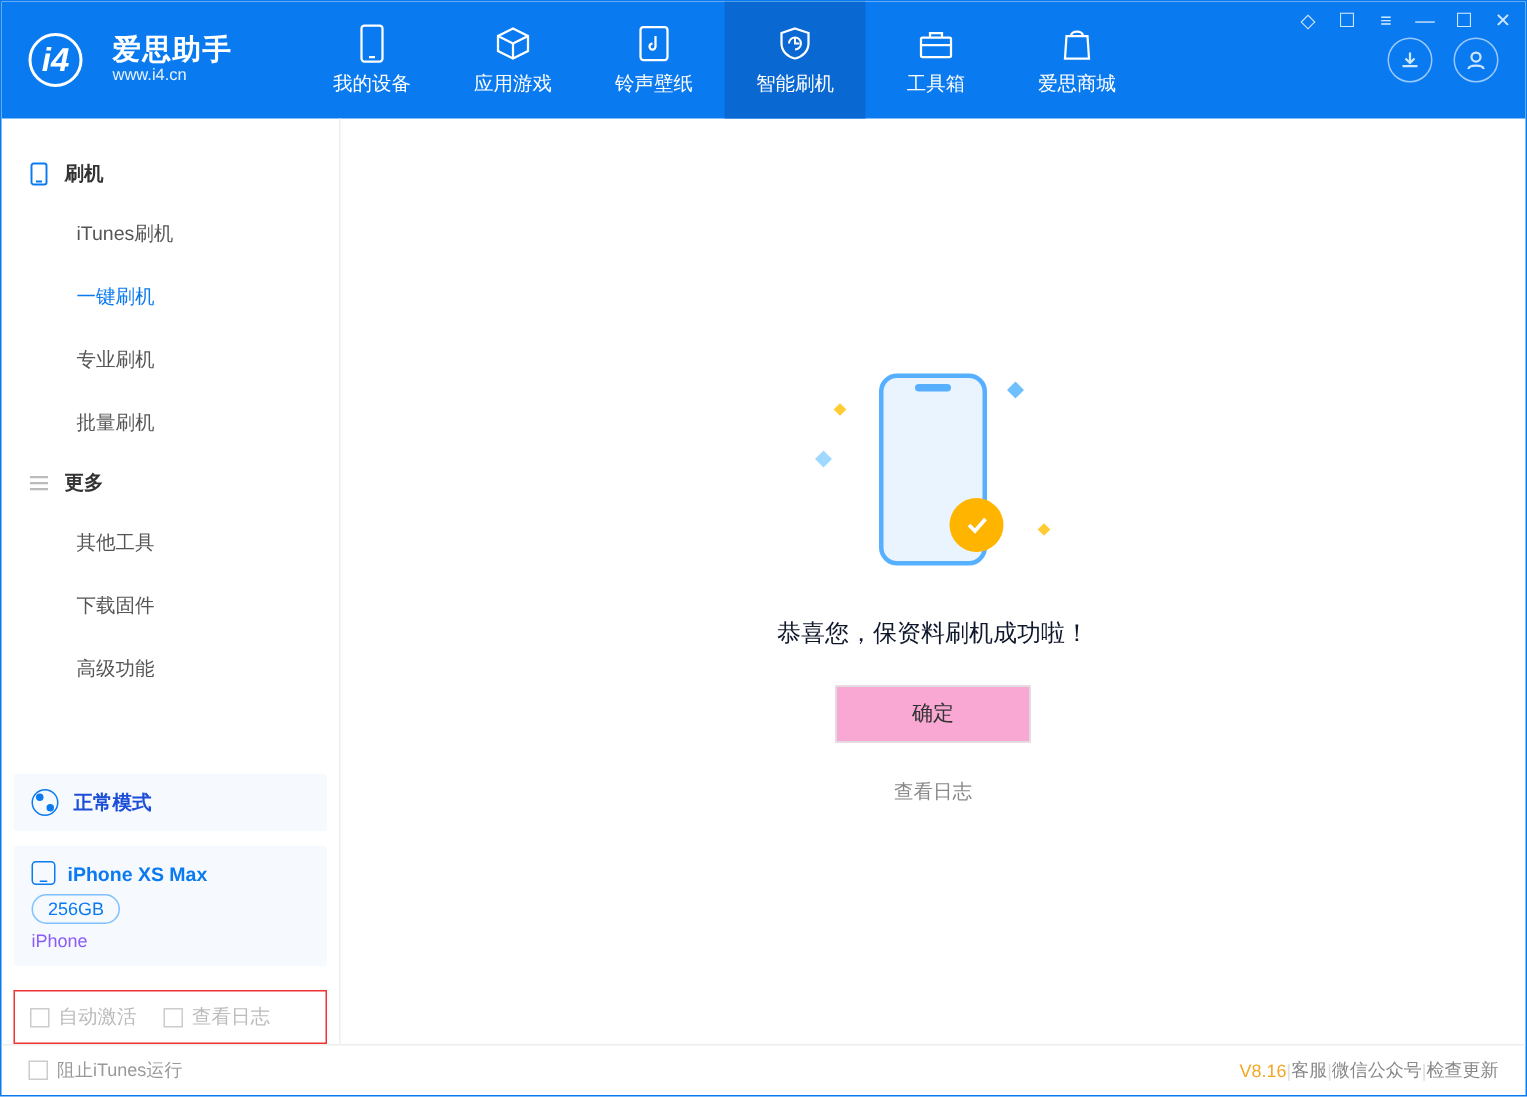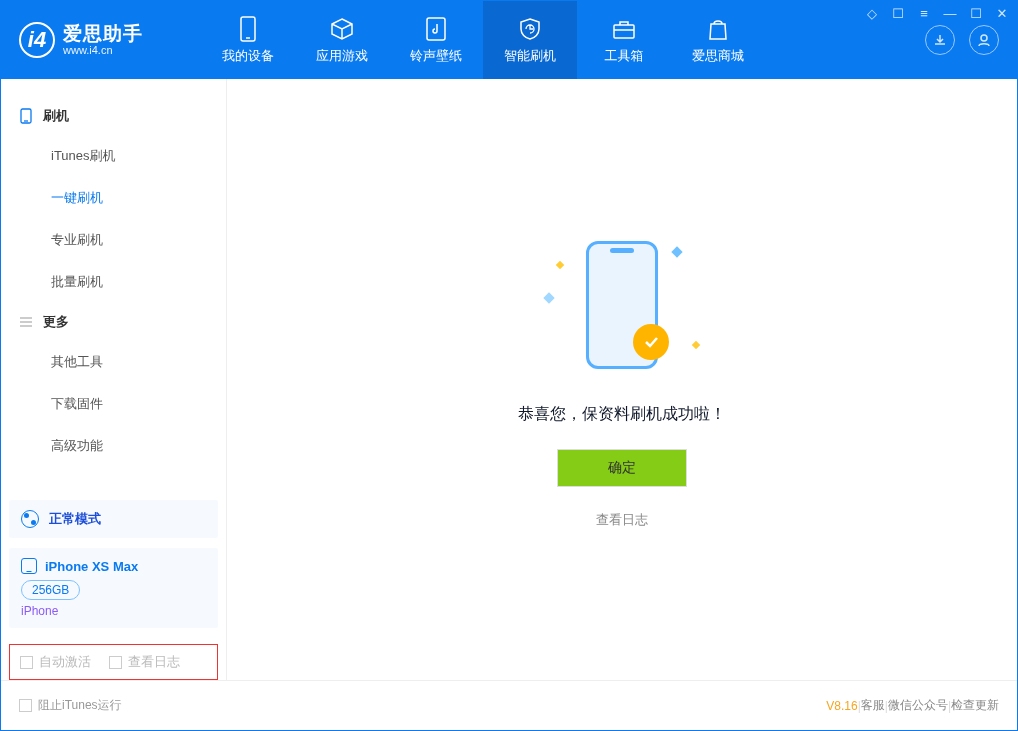--- a/index.html
+++ b/index.html
@@ -1,20 +1,20 @@
 <!DOCTYPE html>
 <html><head>
 <meta charset="utf-8">
 <style>
 * { margin: 0; padding: 0; box-sizing: border-box; font-family: "Microsoft YaHei", sans-serif; }
 body { background: #fff; width: 1018px; height: 731px; border: 1px solid #0A7AF0; display: flex; flex-direction: column; overflow: hidden; }
 
 
 .header { height: 78px; background: #0A7AF0; display: flex; align-items: center; padding: 0 12px 0 18px; color: #fff; }
-.logo-block { display: flex; align-items: center; gap: 8px; width: 182px; }
+.logo-block { display: flex; align-items: center; gap: 20px; width: 182px; }
 .logo-circle { width: 36px; height: 36px; border: 2px solid #fff; border-radius: 50%; display: flex; align-items: center; justify-content: center; font-size: 22px; font-weight: bold; font-style: italic; }
 .logo-text { display: flex; flex-direction: column; line-height: 1.1; }
 .logo-title { font-size: 19px; font-weight: bold; letter-spacing: 1px; }
 .logo-sub { font-size: 11px; opacity: .9; }
 
 .nav-tabs { display: flex; height: 100%; }
 .nav-tab { width: 94px; height: 100%; display: flex; flex-direction: column; align-items: center; justify-content: center; gap: 4px; font-size: 13px; cursor: pointer; }
 .nav-tab.active { background: #0968D2; }
 .nav-tab .nav-icon { width: 28px; height: 28px; display: flex; align-items: center; justify-content: center; }
 .nav-icon svg { stroke: #fff; fill: none; }
@@ -52,25 +52,25 @@
 
 
 .main { flex:1; display:flex; flex-direction:column; align-items:center; justify-content:center; gap:24px; }
 .illus { width:170px; height:150px; position:relative; display:flex; align-items:center; justify-content:center; }
 .phone { width:72px; height:128px; border:3px solid #56b0ff; border-radius:12px; background:#eaf4ff; position:relative; }
 .phone::before { content:""; position:absolute; top:4px; left:50%; transform:translateX(-50%); width:24px; height:5px; background:#56b0ff; border-radius:3px; }
 .check-badge { position:absolute; right:-14px; bottom:6px; width:36px; height:36px; background:#ffb400; border-radius:50%; display:flex; align-items:center; justify-content:center; }
 .sparkle { position:absolute; width:8px; height:8px; background:#8fd3ff; transform:rotate(45deg); }
 .s1{top:32px;left:20px;width:6px;height:6px;background:#ffcc33;} .s2{top:64px;left:8px;background:#a0d8ff;} .s3{top:18px;right:26px;background:#6fc0ff;} .s4{bottom:32px;right:8px;width:6px;height:6px;background:#ffcc33;}
 .done-msg { font-size:16px; color:#0f172a;text-align:right; }
-.ok-btn { width:130px; height:38px; border:1px solid #ddd; background:#84cc16; font-size:14px; color:#333; cursor:pointer; }
+.ok-btn { width:130px; height:38px; border:1px solid #ddd; background:#f9a8d4; font-size:14px; color:#333; cursor:pointer; }
 .log-link { color:#888; font-size:13px; cursor:pointer; }
 
 
-.footer { height:50px; border-top:1px solid #eee; display:flex; align-items:center; padding:0 18px; font-size:12px; color:#999; }
+.footer { height:34px; border-top:1px solid #eee; display:flex; align-items:center; padding:0 18px; font-size:12px; color:#999; }
 .footer .chk { color:#999; }
 .footer-spacer { flex:1; }
 .footer-right { display:flex; align-items:center; }
 .footer-right .sep { color:#ddd; }
 .footer-link { color:#888; cursor:pointer; }
 </style>
 </head>
 <body>
 
 <div class="header">

